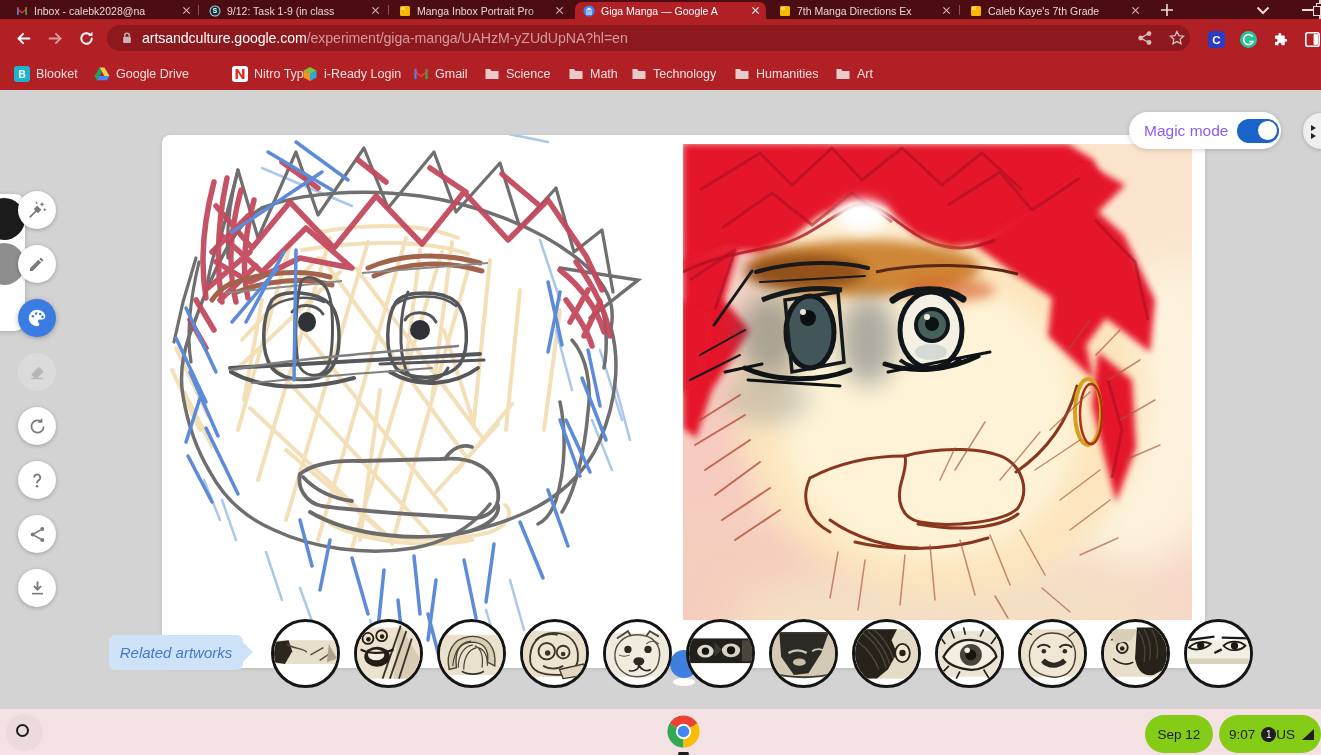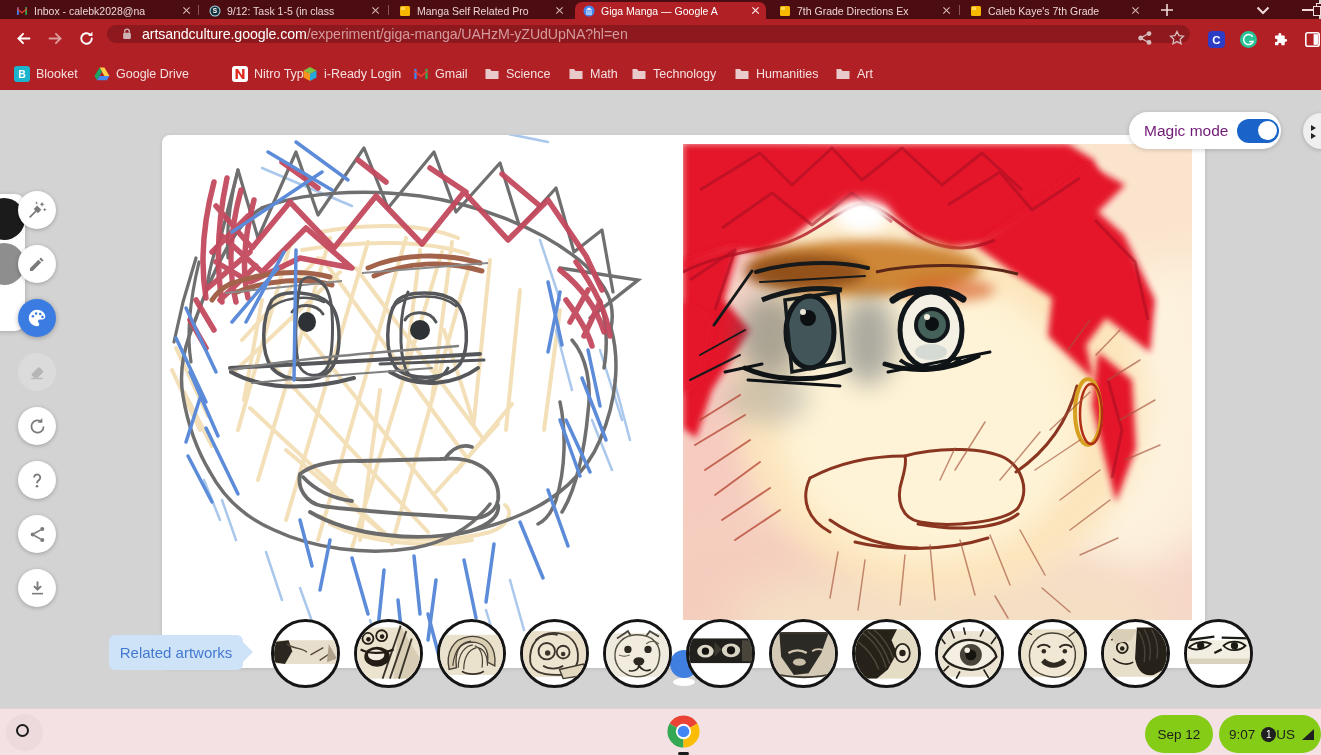--- a/index.html
+++ b/index.html
@@ -15,44 +15,44 @@
   .tab.active .ttl { color:#ffffff; }
   .tx { width:8px; height:8px; position:relative; flex:0 0 auto; margin:0 7px 0 4px; }
   .tx:before,.tx:after{ content:""; position:absolute; left:-0.5px; top:3.5px; width:9px; height:1.3px; background:#ddbcbc; }
   .tx:before{ transform:rotate(45deg);} .tx:after{ transform:rotate(-45deg);}
   .tab.active .tx:before,.tab.active .tx:after{ background:#fff; }
   .fav { width:12px; height:12px; margin:0 6px 0 8px; flex:0 0 auto; }
   .tsep { position:absolute; top:5px; width:1px; height:10px; background:#8a5456; }
 
   
   #toolbar { left:0; top:19px; width:1321px; height:39px; background:#b02025; }
-  #omni { position:absolute; left:107px; top:6px; width:1083px; height:18px; border-radius:13px; background:#8d181d; display:flex; align-items:center; }
+  #omni { position:absolute; left:107px; top:6px; width:1083px; height:26px; border-radius:13px; background:#8d181d; display:flex; align-items:center; }
   #url { font-size:14.2px; color:#ffffff; margin-left:10px; white-space:nowrap; letter-spacing:-0.1px; }
   #url .path { color:#d39a9d; }
 
   
   #bookmarks { left:0; top:58px; width:1321px; height:32px; background:#b02025; }
   .bm { position:absolute; top:0; height:32px; display:flex; align-items:center; color:#f4e0e0; font-size:12.5px; }
   .bm .bi { width:16px; height:16px; margin-right:6px; }
 
   
   #content { left:0; top:90px; width:1321px; height:618px; background:#d3d3d4; }
   #card { position:absolute; left:162px; top:45px; width:1043px; height:533px; background:#ffffff; border-radius:8px; box-shadow:0 1px 4px rgba(0,0,0,0.12); }
 
   
   .tool { position:absolute; left:18px; width:38px; height:38px; border-radius:50%; background:#ffffff; box-shadow:0 1px 4px rgba(0,0,0,0.25); display:flex; align-items:center; justify-content:center; }
 
   
   #magic { position:absolute; left:1129px; top:22px; width:152px; height:37px; background:#fff; border-radius:18.5px; box-shadow:0 1px 5px rgba(0,0,0,0.18); display:flex; align-items:center; }
-  #magic span { color:#701a75; font-size:15.5px; margin-left:15px; }
+  #magic span { color:#8b5cf6; font-size:15.5px; margin-left:15px; }
   #mtrack { position:relative; width:42px; height:24px; background:#1a63c8; border-radius:12px; margin-left:9px; }
   #mknob { position:absolute; right:2.5px; top:2.5px; width:19px; height:19px; background:#fff; border-radius:50%; }
 
   
-  #related { position:absolute; left:109px; top:545px; width:134px; height:35px; background:#cfe3f8; border-radius:6px; display:flex; align-items:center; justify-content:center; }
+  #related { position:absolute; left:109px; top:545px; width:134px; height:35px; background:#cfe3f8; border-radius:6px; display:flex; align-items:center; justify-content:center;font-style:italic; }
   #related span { color:#4379cf; font-size:15px; }
 
   
   #shelf { left:0; top:708px; width:1321px; height:47px; background:#f3e1e3; border-top:1px solid #e2cfd2; }
   .pill { position:absolute; top:6px; height:38px; background:#84cc16; border-radius:19px; display:flex; align-items:center; color:#1d1d1d; font-size:13.5px; }
   .th { position:absolute; top:528.5px; width:69px; height:69px; border-radius:50%; background:#fff; border:3px solid #151515; overflow:hidden; }
   .th svg { position:absolute; left:0; top:0; width:63px; height:63px; }
 </style>
 </head>
 <body>
@@ -70,49 +70,49 @@
       <div class="tx"></div>
   </div>
   <div class="tsep" style="left:198px;"></div>
 
   <div class="tab" style="left:201px;width:185px;">
     <svg class="fav" viewBox="0 0 24 24">
       <circle cx="12" cy="12" r="11" fill="#a8dcea"></circle>
       <circle cx="12" cy="12" r="9" fill="#15313c"></circle>
       <text x="12" y="16.5" font-size="13" font-weight="bold" fill="#fff" text-anchor="middle" font-family="Liberation Sans">S</text>
     </svg>
-    <div class="ttl">9/12: Task 1-5 (in class</div>
+    <div class="ttl">9/12: Task 1-9 (in class</div>
       <div class="tx"></div>
   </div>
   <div class="tsep" style="left:388px;"></div>
 
   <div class="tab" style="left:391px;width:179px;">
     <svg class="fav" viewBox="0 0 24 24">
         <rect x="2" y="2" width="20" height="20" rx="3" fill="#f9b800"></rect>
         <rect x="4" y="4" width="8" height="6" rx="1" fill="#ffd95c"></rect>
       </svg>
-    <div class="ttl">Manga Self Related Pro</div>
+    <div class="ttl">Manga Inbox Portrait Pro</div>
       <div class="tx"></div>
   </div>
 
   <div class="tab active" style="left:575px;width:191px;">
     <svg class="fav" viewBox="0 0 24 24">
       <circle cx="12" cy="12" r="11" fill="#4285f4"></circle>
       <path d="M6 17 h12 v1.8 H6 Z M7 10.5 h1.8 V16 H7 Z M11.1 10.5 h1.8 V16 h-1.8 Z M15.2 10.5 h1.8 V16 h-1.8 Z M5.5 9.5 L12 5 L18.5 9.5 Z" fill="#fff"></path>
     </svg>
     <div class="ttl">Giga Manga — Google A</div>
       <div class="tx"></div>
   </div>
 
   <div class="tab" style="left:771px;width:186px;">
     <svg class="fav" viewBox="0 0 24 24">
         <rect x="2" y="2" width="20" height="20" rx="3" fill="#f9b800"></rect>
         <rect x="4" y="4" width="8" height="6" rx="1" fill="#ffd95c"></rect>
       </svg>
-    <div class="ttl">7th Grade Directions Ex</div>
+    <div class="ttl">7th Manga Directions Ex</div>
       <div class="tx"></div>
   </div>
   <div class="tsep" style="left:959px;"></div>
 
   <div class="tab" style="left:962px;width:184px;">
     <svg class="fav" viewBox="0 0 24 24">
         <rect x="2" y="2" width="20" height="20" rx="3" fill="#f9b800"></rect>
         <rect x="4" y="4" width="8" height="6" rx="1" fill="#ffd95c"></rect>
       </svg>
     <div class="ttl">Caleb Kaye's 7th Grade</div>

